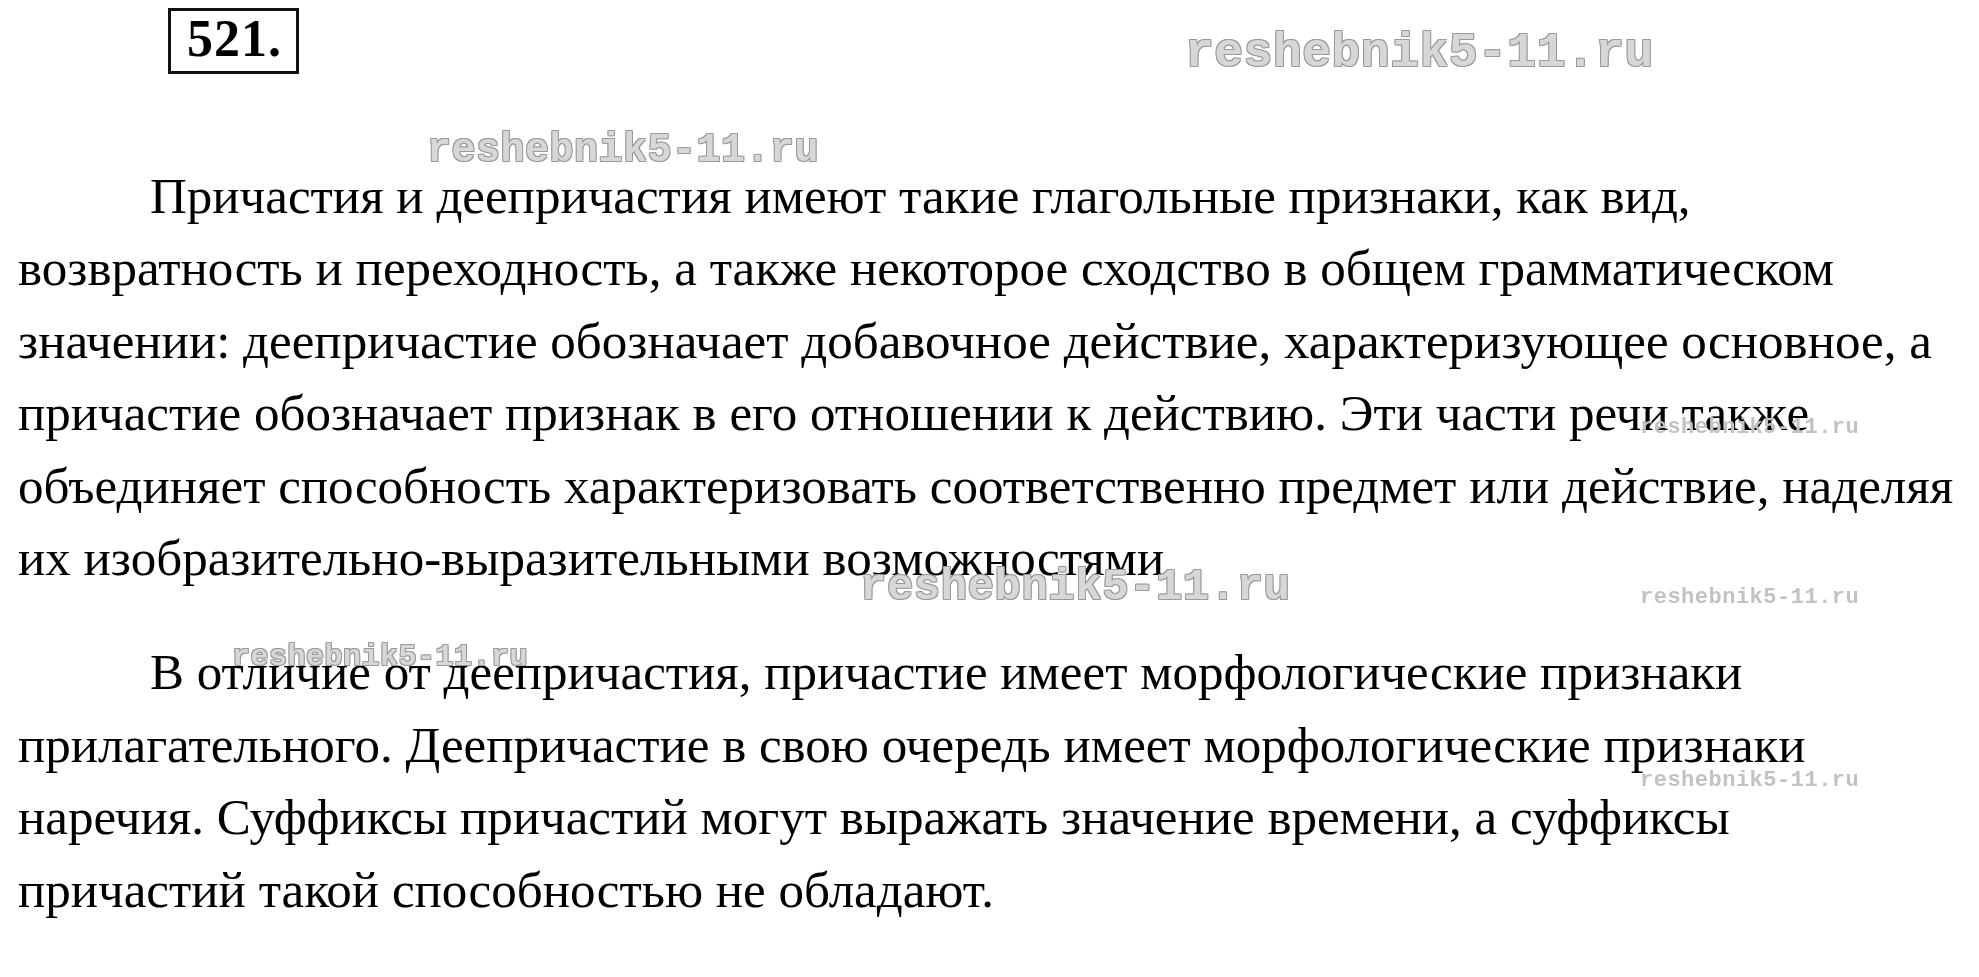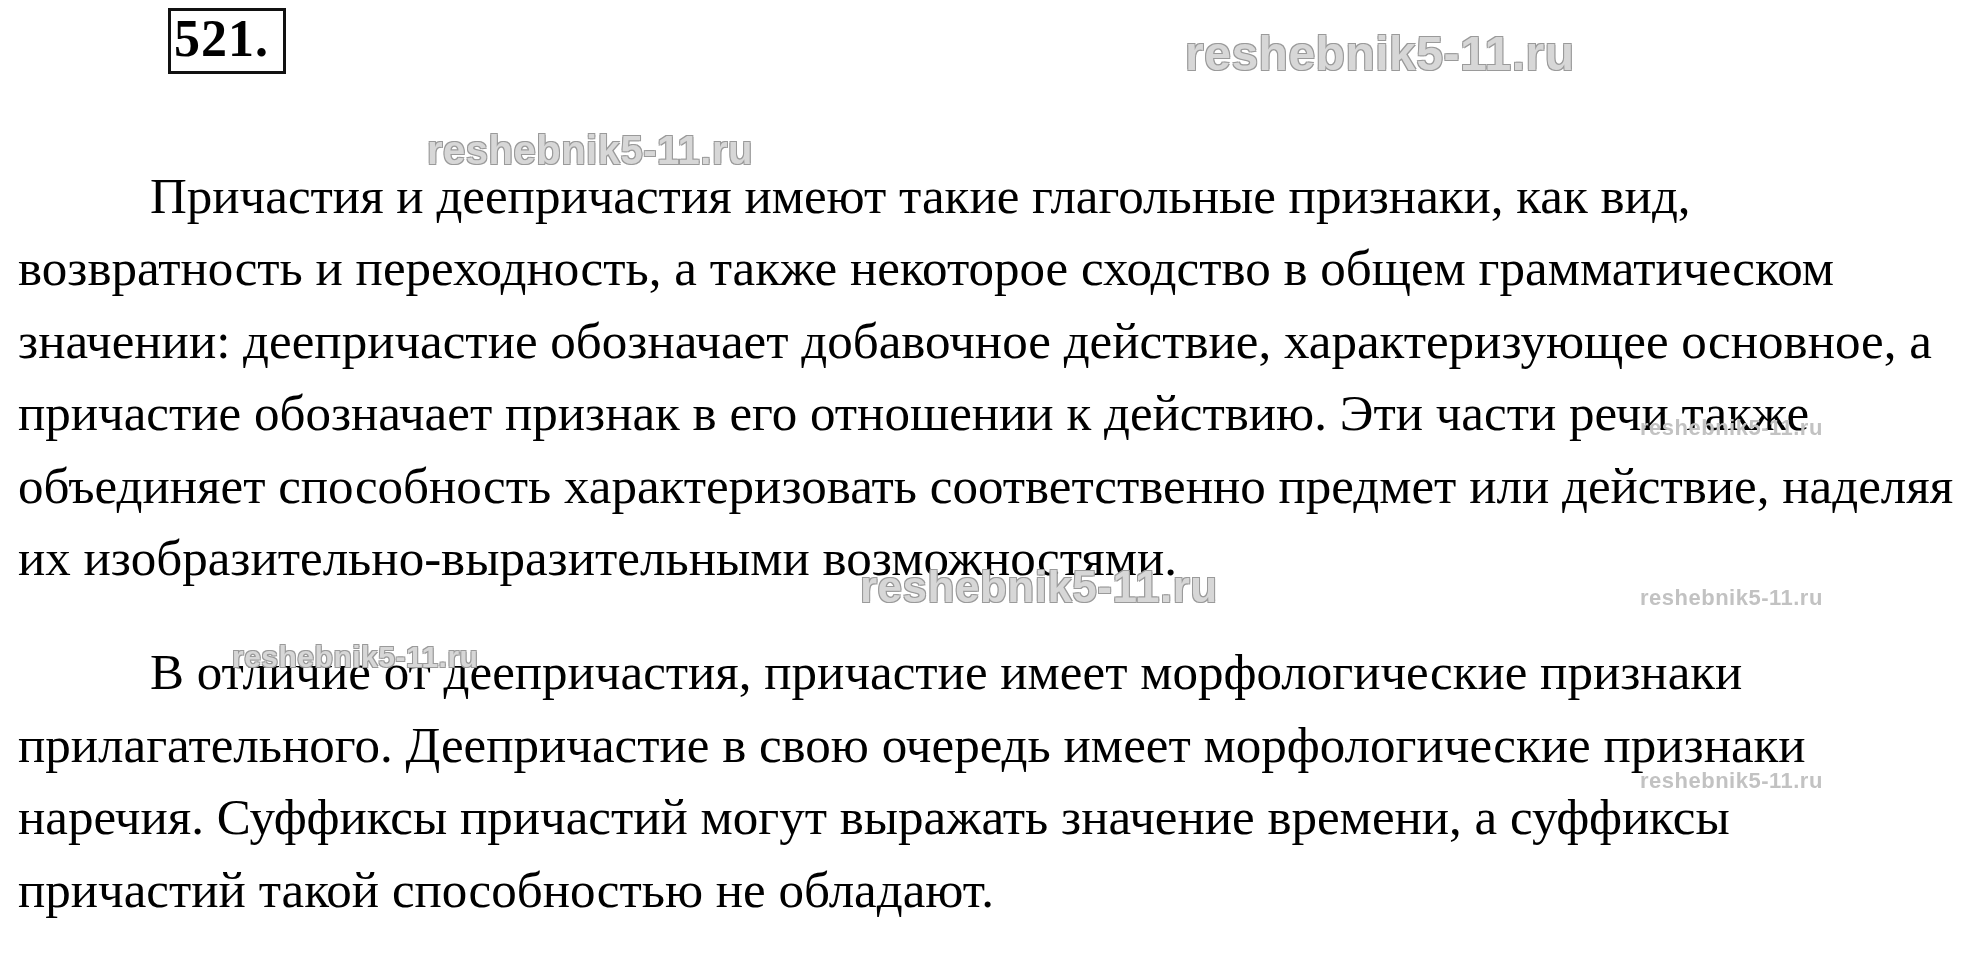--- a/index.html
+++ b/index.html
@@ -15,21 +15,21 @@
     font-family: "Liberation Serif", "DejaVu Serif", serif;
     color: #000000;
   }
 
   
   #exercise-number {
     position: absolute;
     left: 168px;
     top: 8px;
     border: 3px solid #111;
-    padding: 2px 14px 6px 3px;
+    padding: 2px 14px 6px 16px;
     font-size: 52px;
     font-weight: bold;
     letter-spacing: 1px;
     line-height: 1.0;
     font-family: "Liberation Serif", "DejaVu Serif", serif;
   }
 
   
   #document-body {
     position: absolute;
@@ -47,21 +47,21 @@
   }
   .para.second {
     text-indent: 132px;
     margin-top: 42px;
   }
 
   
   .wm {
     position: absolute;
     color: #b9b9b9;
-    font-family: Liberation Sans, sans-serif;
+    font-family: Liberation Mono, monospace;
     font-weight: bold;
     letter-spacing: 0.5px;
     white-space: nowrap;
     pointer-events: none;
     user-select: none;
   }
   .wm.outline {
     color: #d7d7d7;
     text-shadow:
       -1px -1px 0 #9a9a9a,

